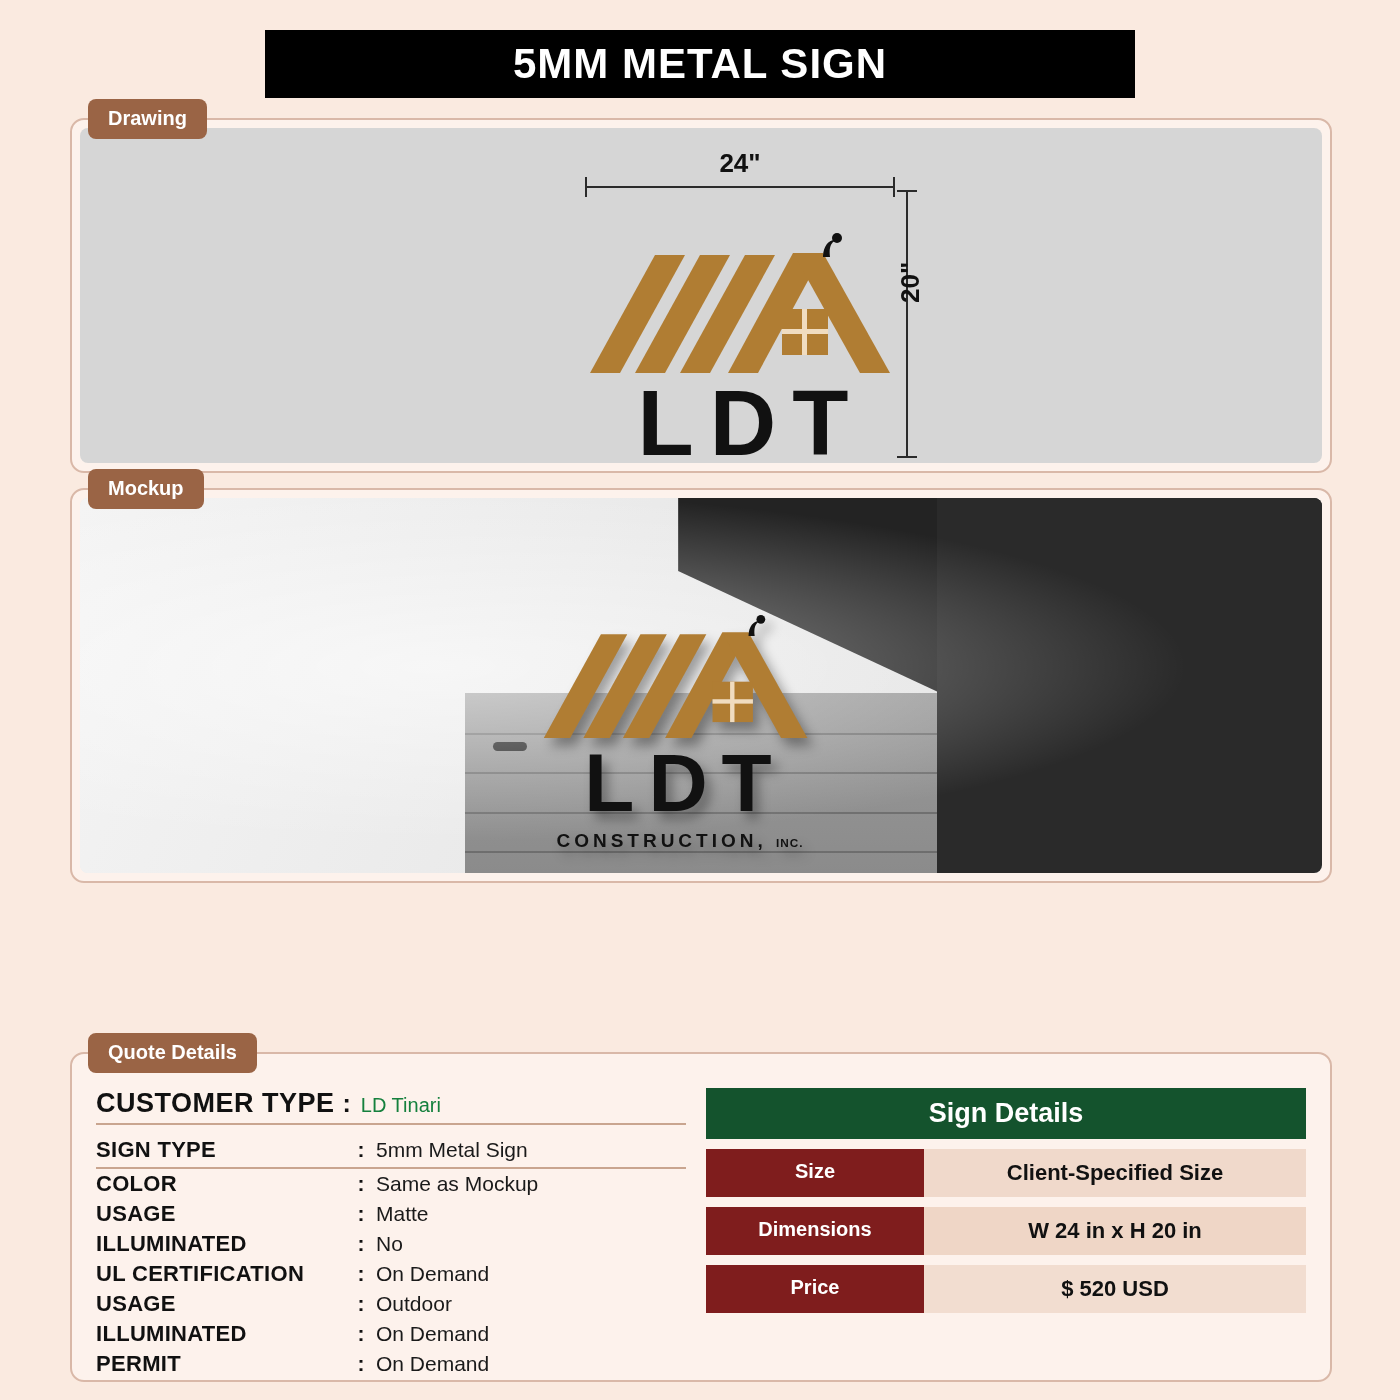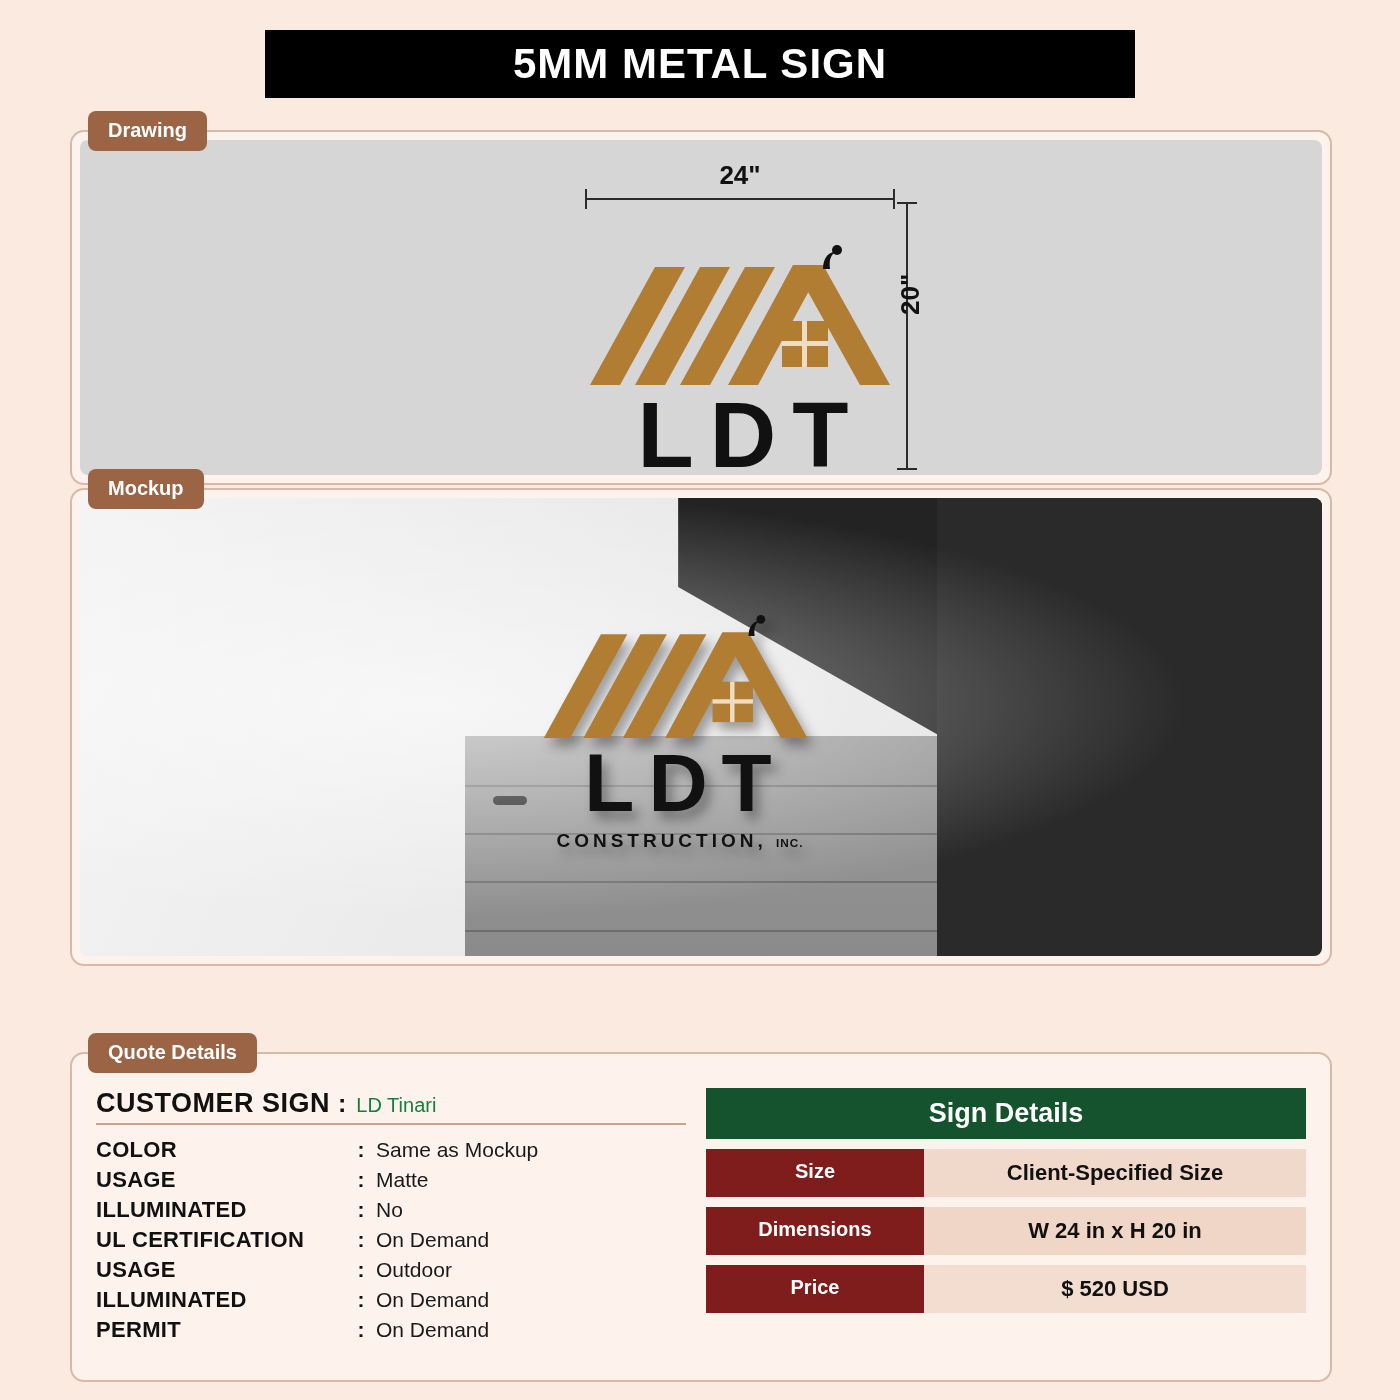--- a/index.html
+++ b/index.html
@@ -40,21 +40,21 @@
     background: #9a6445;
     color: #fff;
     font-size: 20px;
     font-weight: bold;
     padding: 8px 20px 9px 20px;
     border-radius: 8px;
     z-index: 5;
   }
 
   
-  #drawing-panel { left: 70px; top: 130px; width: 1262px; height: 355px; }
+  #drawing-panel { left: 70px; top: 118px; width: 1262px; height: 355px; }
   .drawing-inner {
     position: absolute;
     left: 8px; top: 8px; right: 8px; bottom: 8px;
     background: #d6d6d6;
     border-radius: 8px;
     overflow: hidden;
   }
 
   
   .dim-top {
@@ -103,21 +103,21 @@
     text-align: center;
     letter-spacing: 4px;
   }
   .logo-sub .inc { font-size: 0.62em; letter-spacing: 1px; }
 
   
   #logo-drawing { left: 500px; top: 95px; width: 330px; }
   #logo-drawing .logo-text { font-size: 92px; letter-spacing: 16px; margin-left: 12px; }
 
   
-  #mockup-panel { left: 70px; top: 488px; width: 1262px; height: 478px; }
+  #mockup-panel { left: 70px; top: 488px; width: 1262px; height: 395px; }
   .mockup-inner {
     position: absolute;
     left: 8px; top: 8px; right: 8px; bottom: 8px;
     border-radius: 8px;
     overflow: hidden;
     background: #ececec;
   }
   .mk-wall {
     position: absolute; left: 0; top: 0; width: 100%; height: 100%;
     background: linear-gradient(115deg,#f4f4f4 0%,#e9e9e9 45%,#dcdcdc 100%);
@@ -267,27 +267,32 @@
         </div>
       </div>
     </div>
   </div>
 
   <div class="panel" id="quote-panel">
     <div class="panel-tab">Quote Details</div>
 
     <div class="quote-left">
       <div class="cust-row">
-        <span class="cust-label">CUSTOMER SIGN</span>
+        <span class="cust-label">CUSTOMER TYPE</span>
         <span class="cust-colon">:</span>
         <span class="cust-value">LD Tinari</span>
       </div>
 
       <table class="spec">
         <tbody>
+          <tr class="first">
+            <td class="k">SIGN TYPE</td>
+            <td class="c">:</td>
+            <td class="v">5mm Metal Sign</td>
+          </tr>
           <tr>
             <td class="k">COLOR</td>
             <td class="c">:</td>
             <td class="v">Same as Mockup</td>
           </tr>
           <tr>
             <td class="k">USAGE</td>
             <td class="c">:</td>
             <td class="v">Matte</td>
           </tr>

